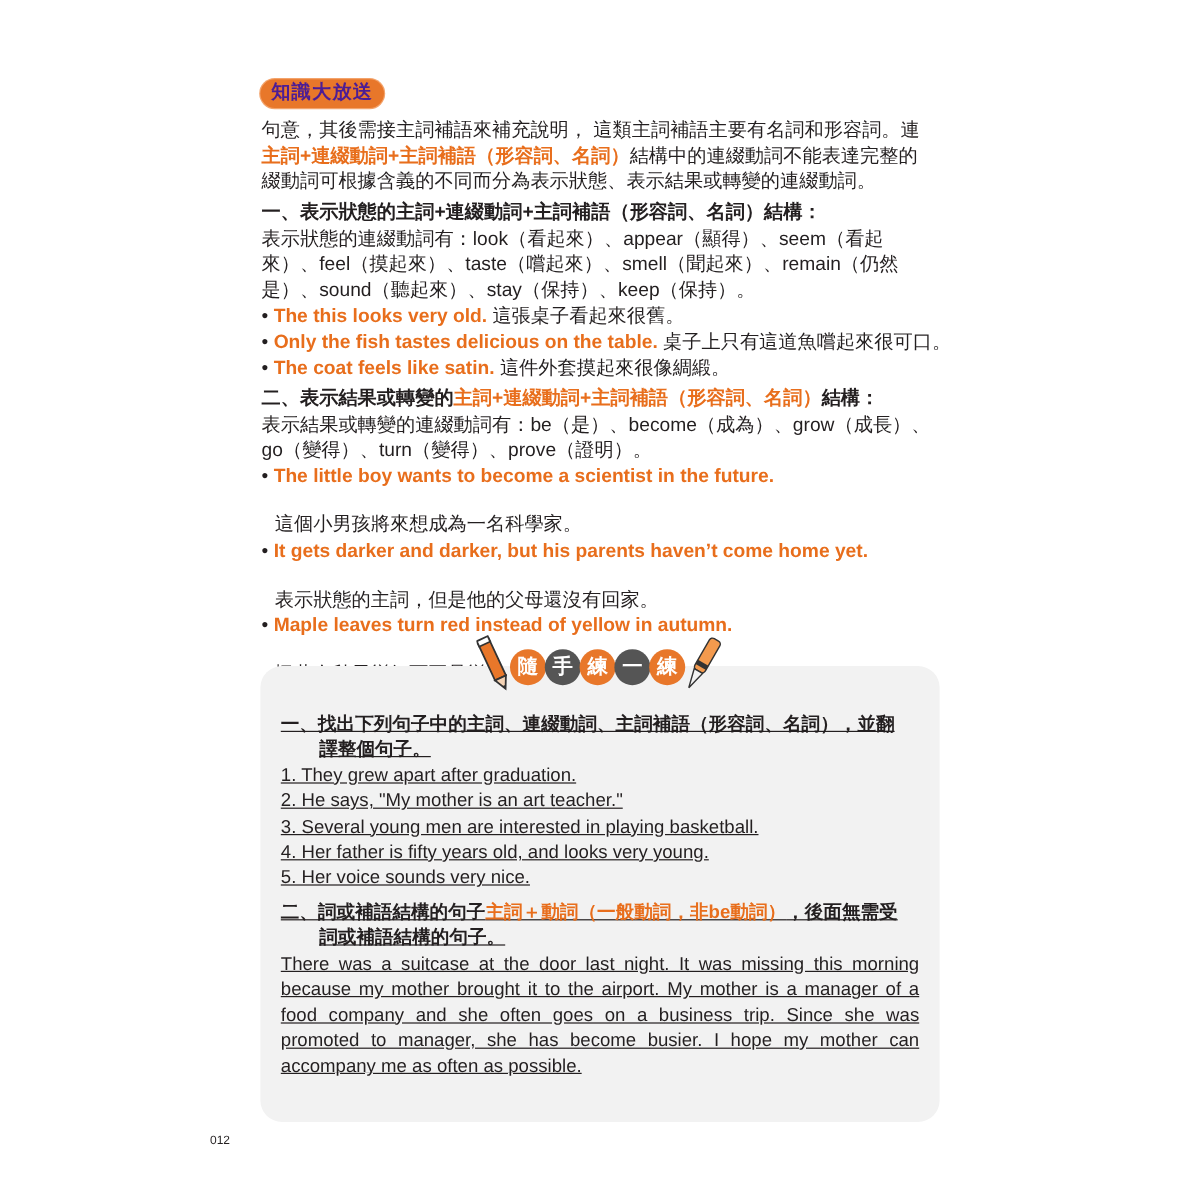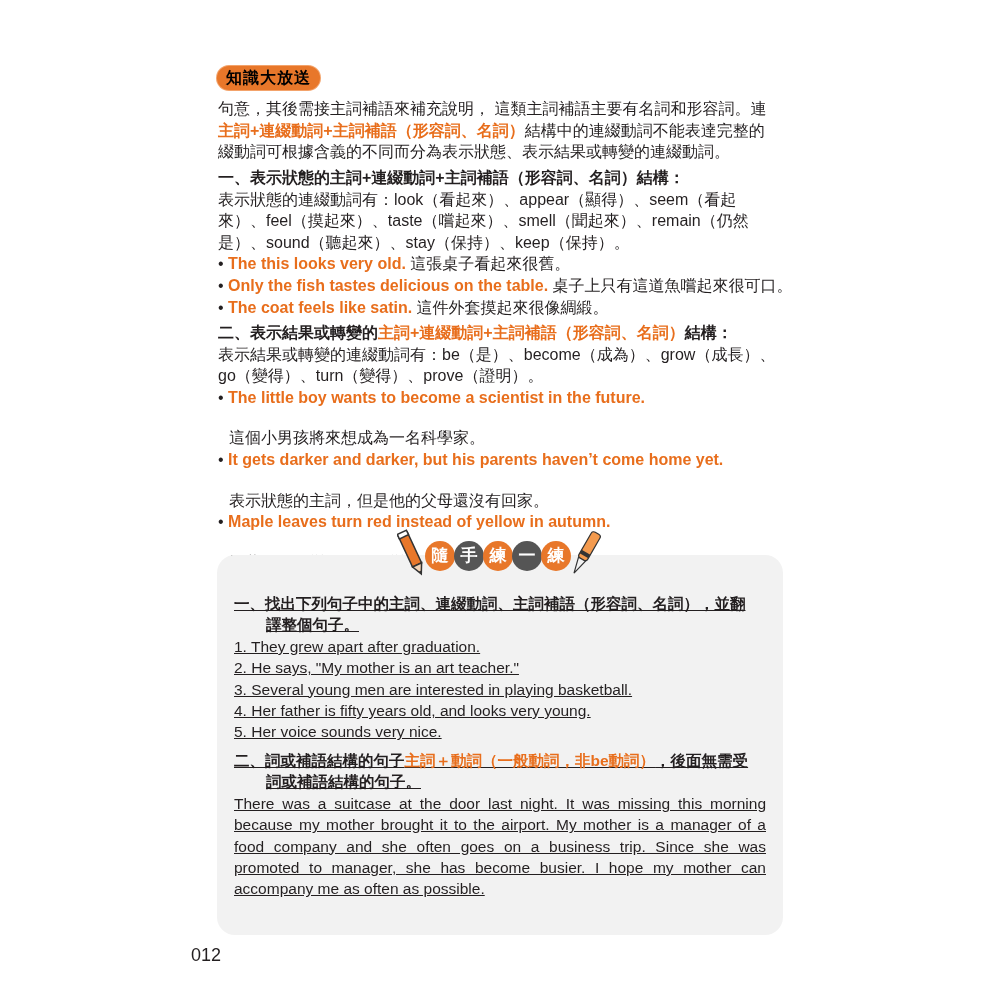--- a/index.html
+++ b/index.html
@@ -2,37 +2,37 @@
 <html><head>
 <meta charset="utf-8">
 <style>
   html, body { margin:0; padding:0; }
   body { width:1000px; height:1000px; background:#ffffff; position:relative; overflow:hidden;
          font-family:"Liberation Sans","DejaVu Sans",sans-serif; color:#231f20; }
   .orange { color:#e86e1c; font-weight:bold; }
   .orange-plain { color:#e86e1c; }
   .bold { font-weight:bold; }
   .badge { position:absolute; left:217px; top:66px; height:24px; padding:0 9px; background:#e8772a;
-           border-radius:12px; color:#000000; font-weight:bold; font-size:16px; line-height:24px;
+           border-radius:12px; color:#4c1d95; font-weight:bold; font-size:16px; line-height:24px;
            box-shadow:0 0 0 1px #f3a36b; letter-spacing:1px; }
   .block { position:absolute; left:218px; width:566px; font-size:16px; line-height:21.6px; }
   .line { white-space:nowrap; }
   .justify { text-align:justify; }
   .bullet { white-space:nowrap; }
   .indent { padding-left:11px;margin-top:19px; }
   .practice { position:absolute; left:217px; top:555px; width:566px; height:380px; background:#f2f2f2; border-radius:18px; }
   .pheader { position:absolute; left:397px; top:528px; width:205px; height:52px; }
   .circle { position:absolute; top:13px; width:30px; height:30px; border-radius:50%; color:#fff;
             font-size:17px; line-height:30px; text-align:center; font-weight:bold; }
   .c-or { background:#e8772a; }
   .c-gy { background:#555555; }
   .pcontent { position:absolute; left:234px; width:532px; font-size:15.5px; line-height:21.4px;text-decoration:underline; }
   .qhead { font-weight:bold; }
   .qhead .sub { padding-left:32px; display:block; }
-  .pagenum { position:absolute; left:175px; top:945px; font-size:18px;margin-left:16px; }
+  .pagenum { position:absolute; left:175px; top:945px; font-size:10px; }
 </style>
 </head>
 <body>
 
 <div class="badge">知識大放送</div>
 
 <div class="block" style="top:98px;">
   <div class="line">句意，其後需接主詞補語來補充說明， 這類主詞補語主要有名詞和形容詞。連</div>
   <div class="line"><span class="orange">主詞+連綴動詞+主詞補語（形容詞、名詞）</span><span>結構中的連綴動詞不能表達完整的</span></div>
   <div class="line">綴動詞可根據含義的不同而分為表示狀態、表示結果或轉變的連綴動詞。</div>

